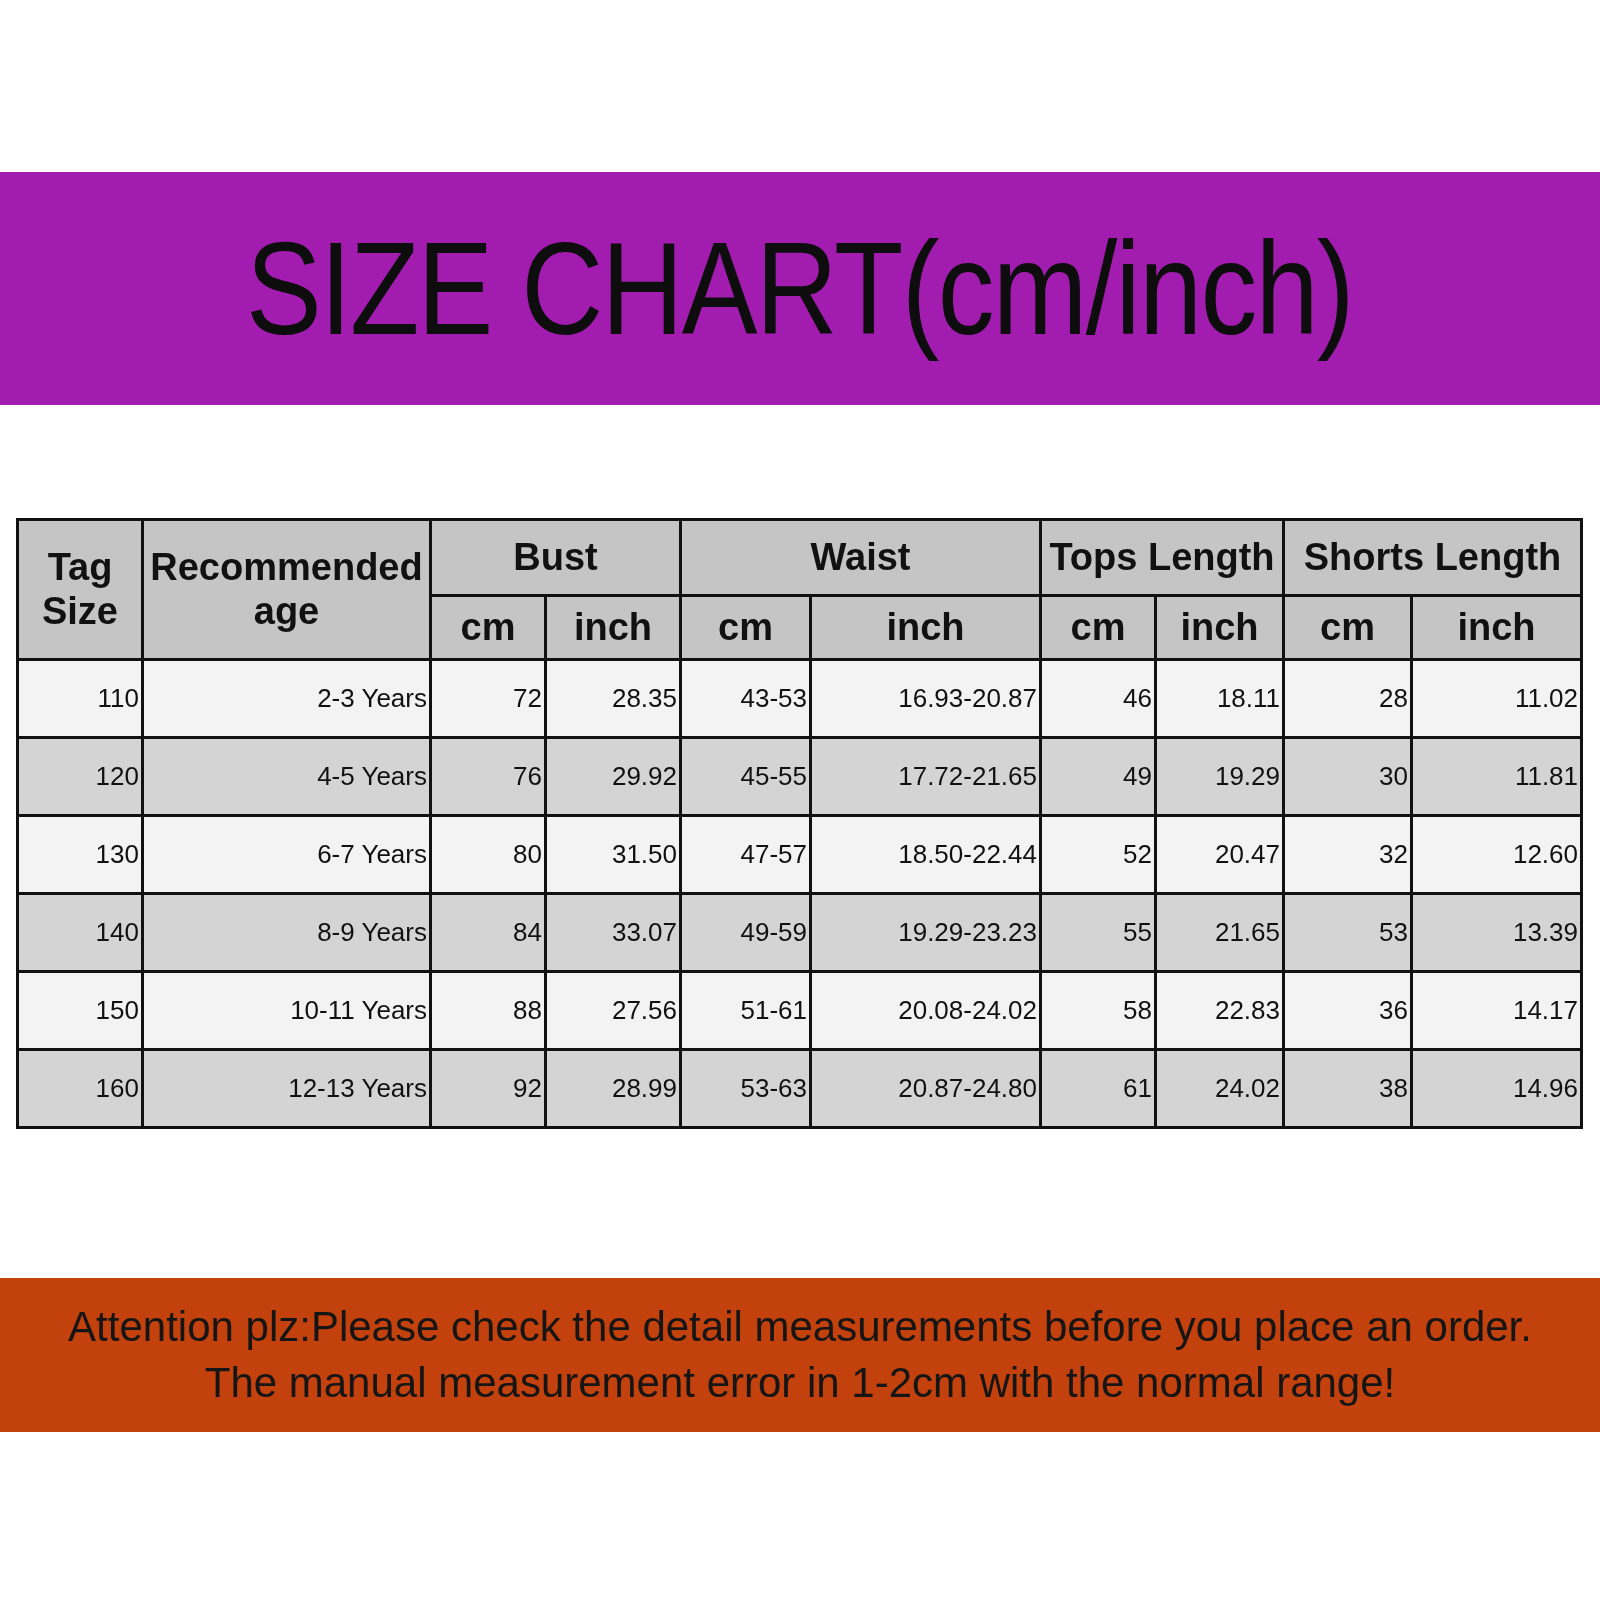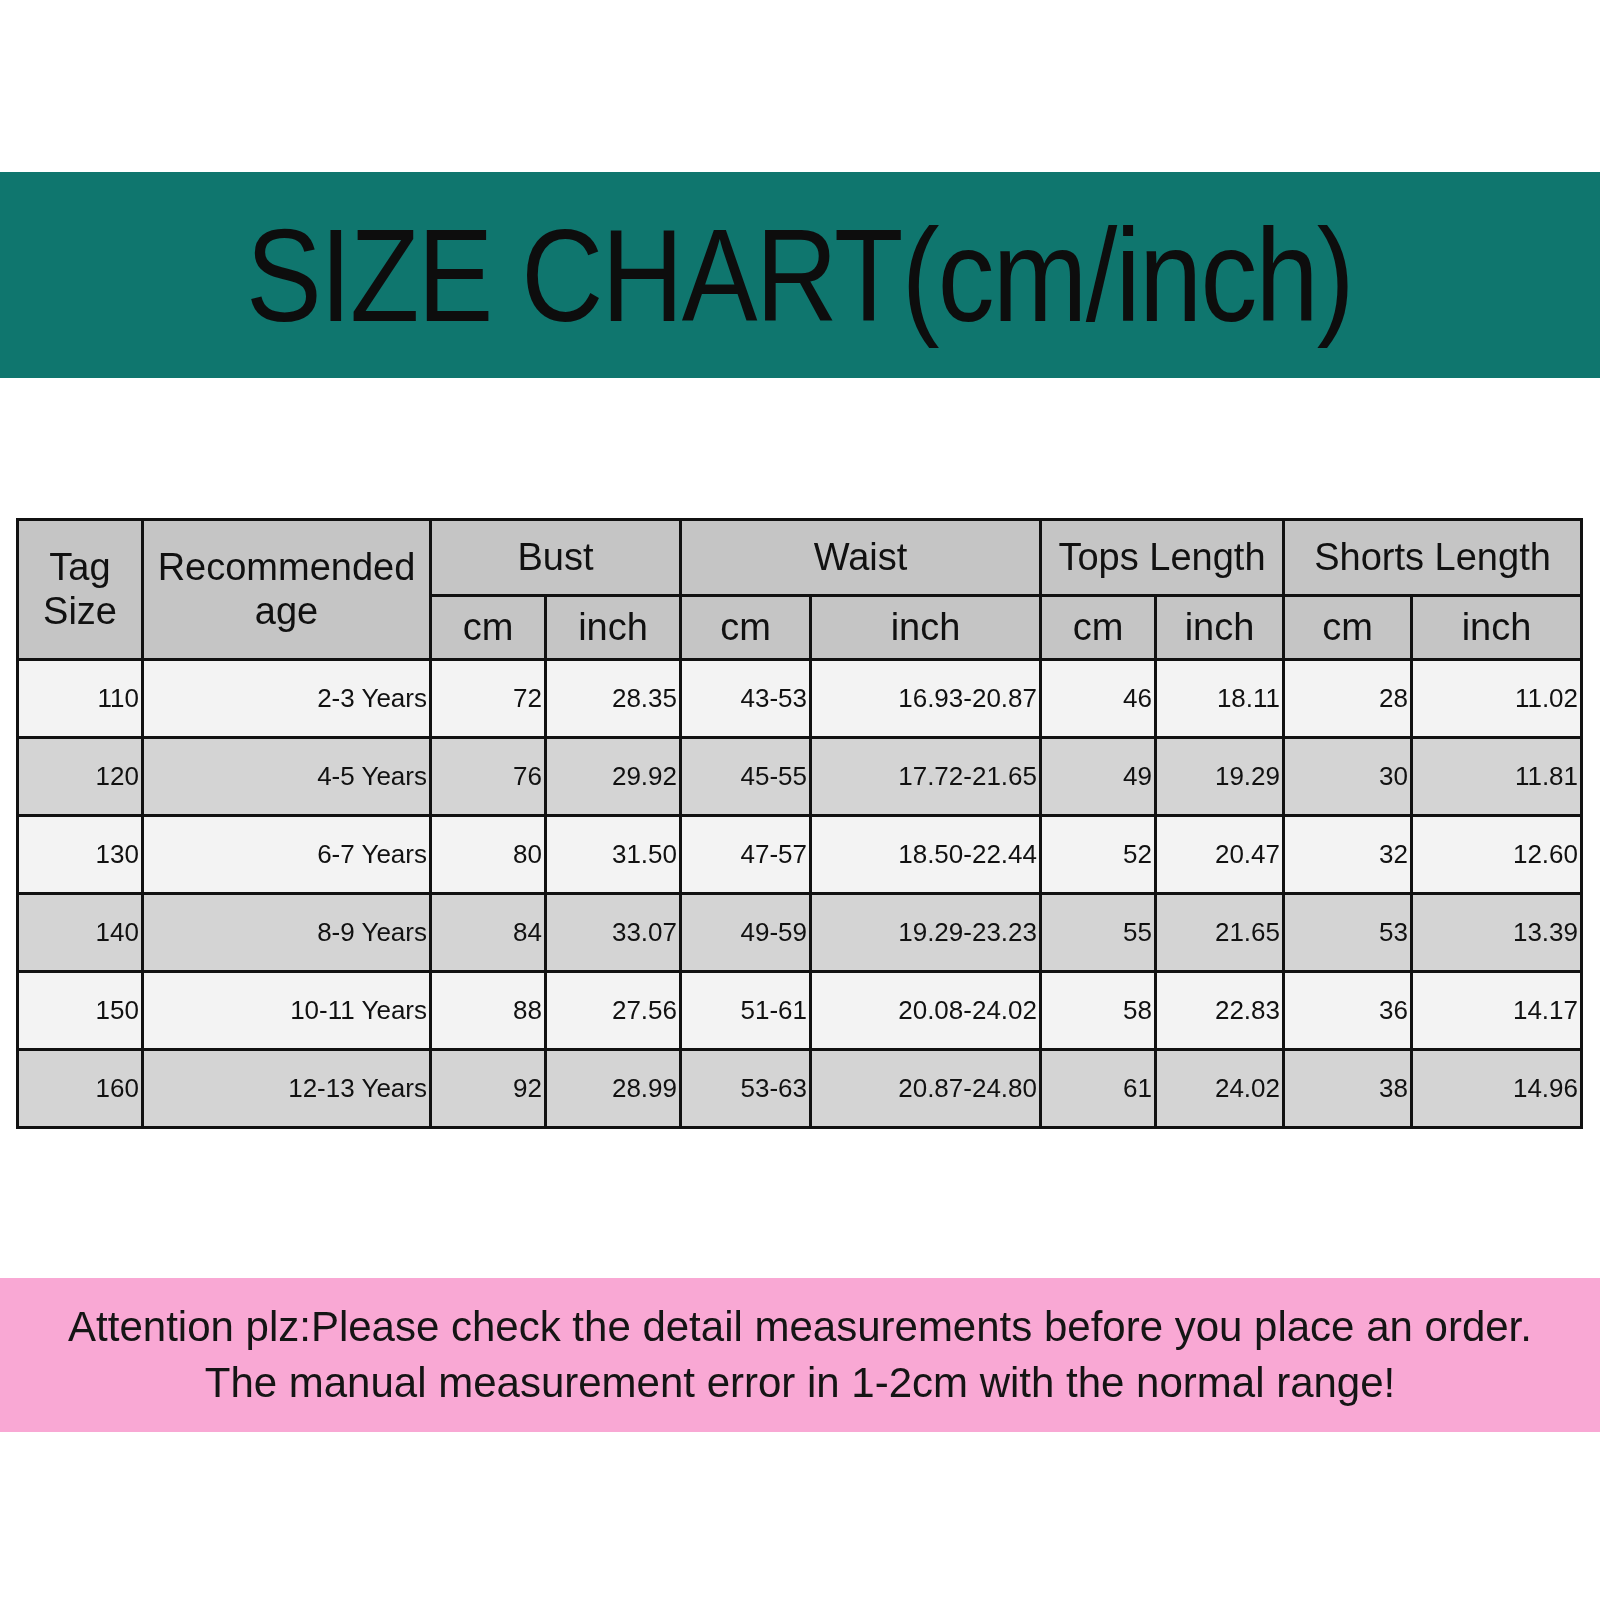--- a/index.html
+++ b/index.html
@@ -11,22 +11,22 @@
     font-family: "Liberation Sans", sans-serif;
     color: #111111;
     overflow: hidden;
   }
 
   
   .title-banner {
     position: absolute;
     left: 0; right: 0;
     top: 172px;
-    height: 206px;
-    background: #0f766e;
+    height: 233px;
+    background: #a21caf;
     display: flex;
     align-items: center;
     justify-content: center;
   }
   .title-banner h1 {
     margin: 0;
     font-size: 132px;
     font-weight: 500;
     letter-spacing: -2px;
     color: #0d0d0d;
@@ -48,21 +48,21 @@
   table.size-table th,
   table.size-table td {
     border: 3px solid #111111;
     text-align: center;
     vertical-align: middle;
     padding: 0 2px;
     overflow: hidden;
   }
   table.size-table thead th {
     background: #c5c5c5;
-    font-weight: 400;
+    font-weight: 700;
     font-size: 38px;
     line-height: 1.15;
   }
   table.size-table thead tr.group-row { height: 76px; }
   table.size-table thead tr.unit-row  { height: 64px; }
   table.size-table thead tr.group-row th.span-col { white-space: nowrap; }
   table.size-table tbody tr { height: 78px; }
   table.size-table tbody td {
     font-size: 26px;
     font-weight: 400;
@@ -71,21 +71,21 @@
   }
   table.size-table tbody tr:nth-child(odd)  td { background: #f3f3f3; }
   table.size-table tbody tr:nth-child(even) td { background: #d4d4d4; }
 
   
   .footer-banner {
     position: absolute;
     left: 0; right: 0;
     top: 1278px;
     height: 154px;
-    background: #f9a8d4;
+    background: #c2410c;
     display: flex;
     flex-direction: column;
     align-items: center;
     justify-content: center;
     gap: 8px;
   }
   .footer-banner .line {
     font-size: 42px;
     font-weight: 400;
     color: #151515;

